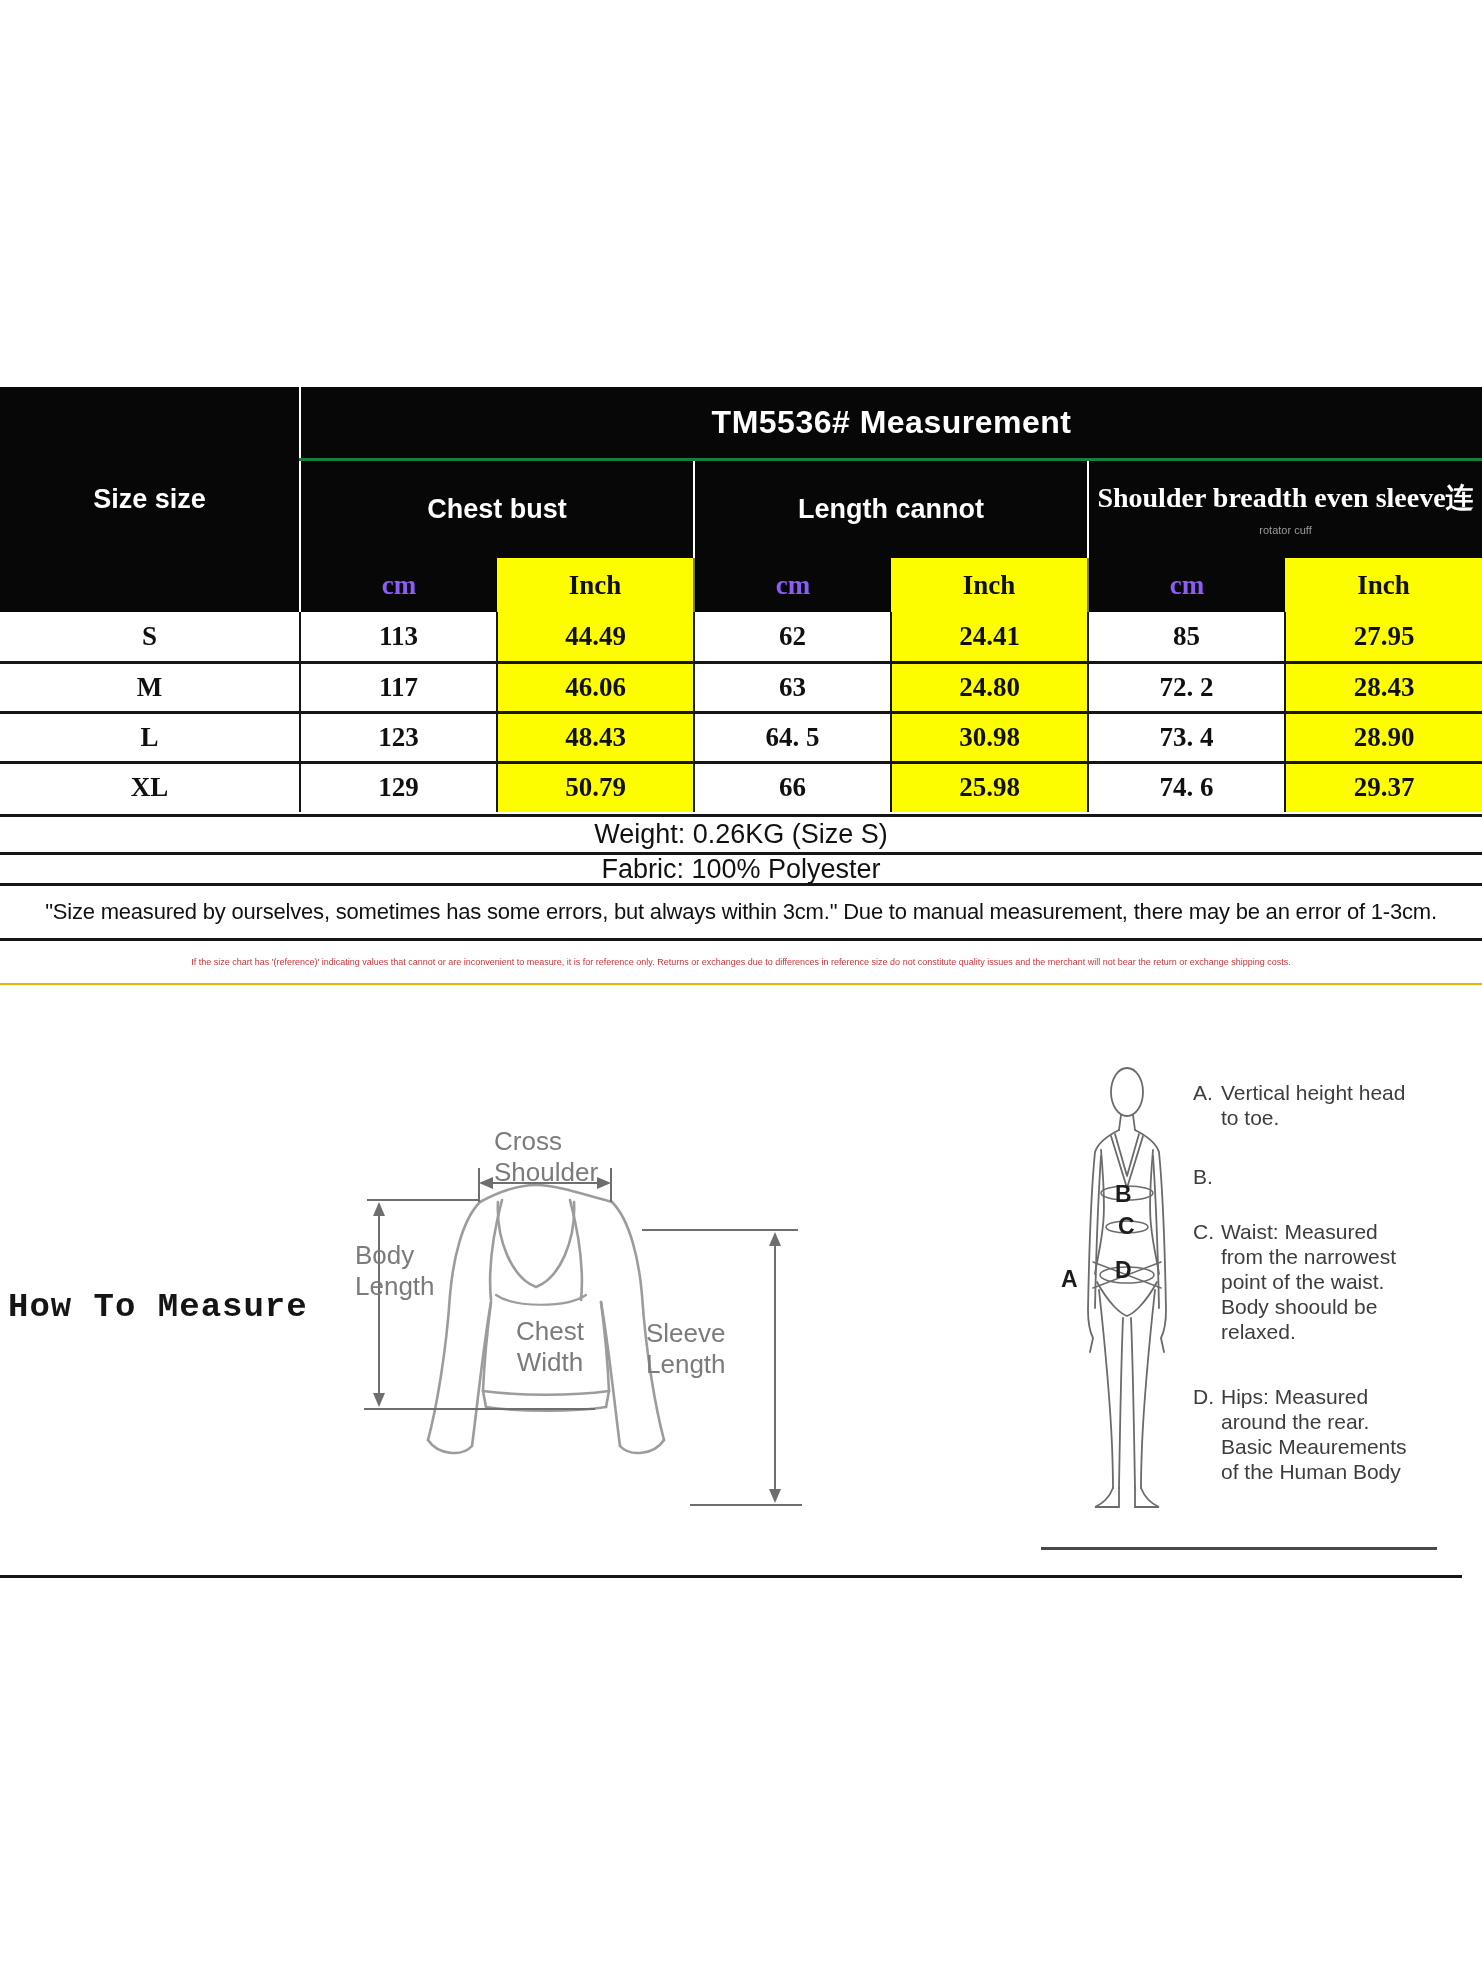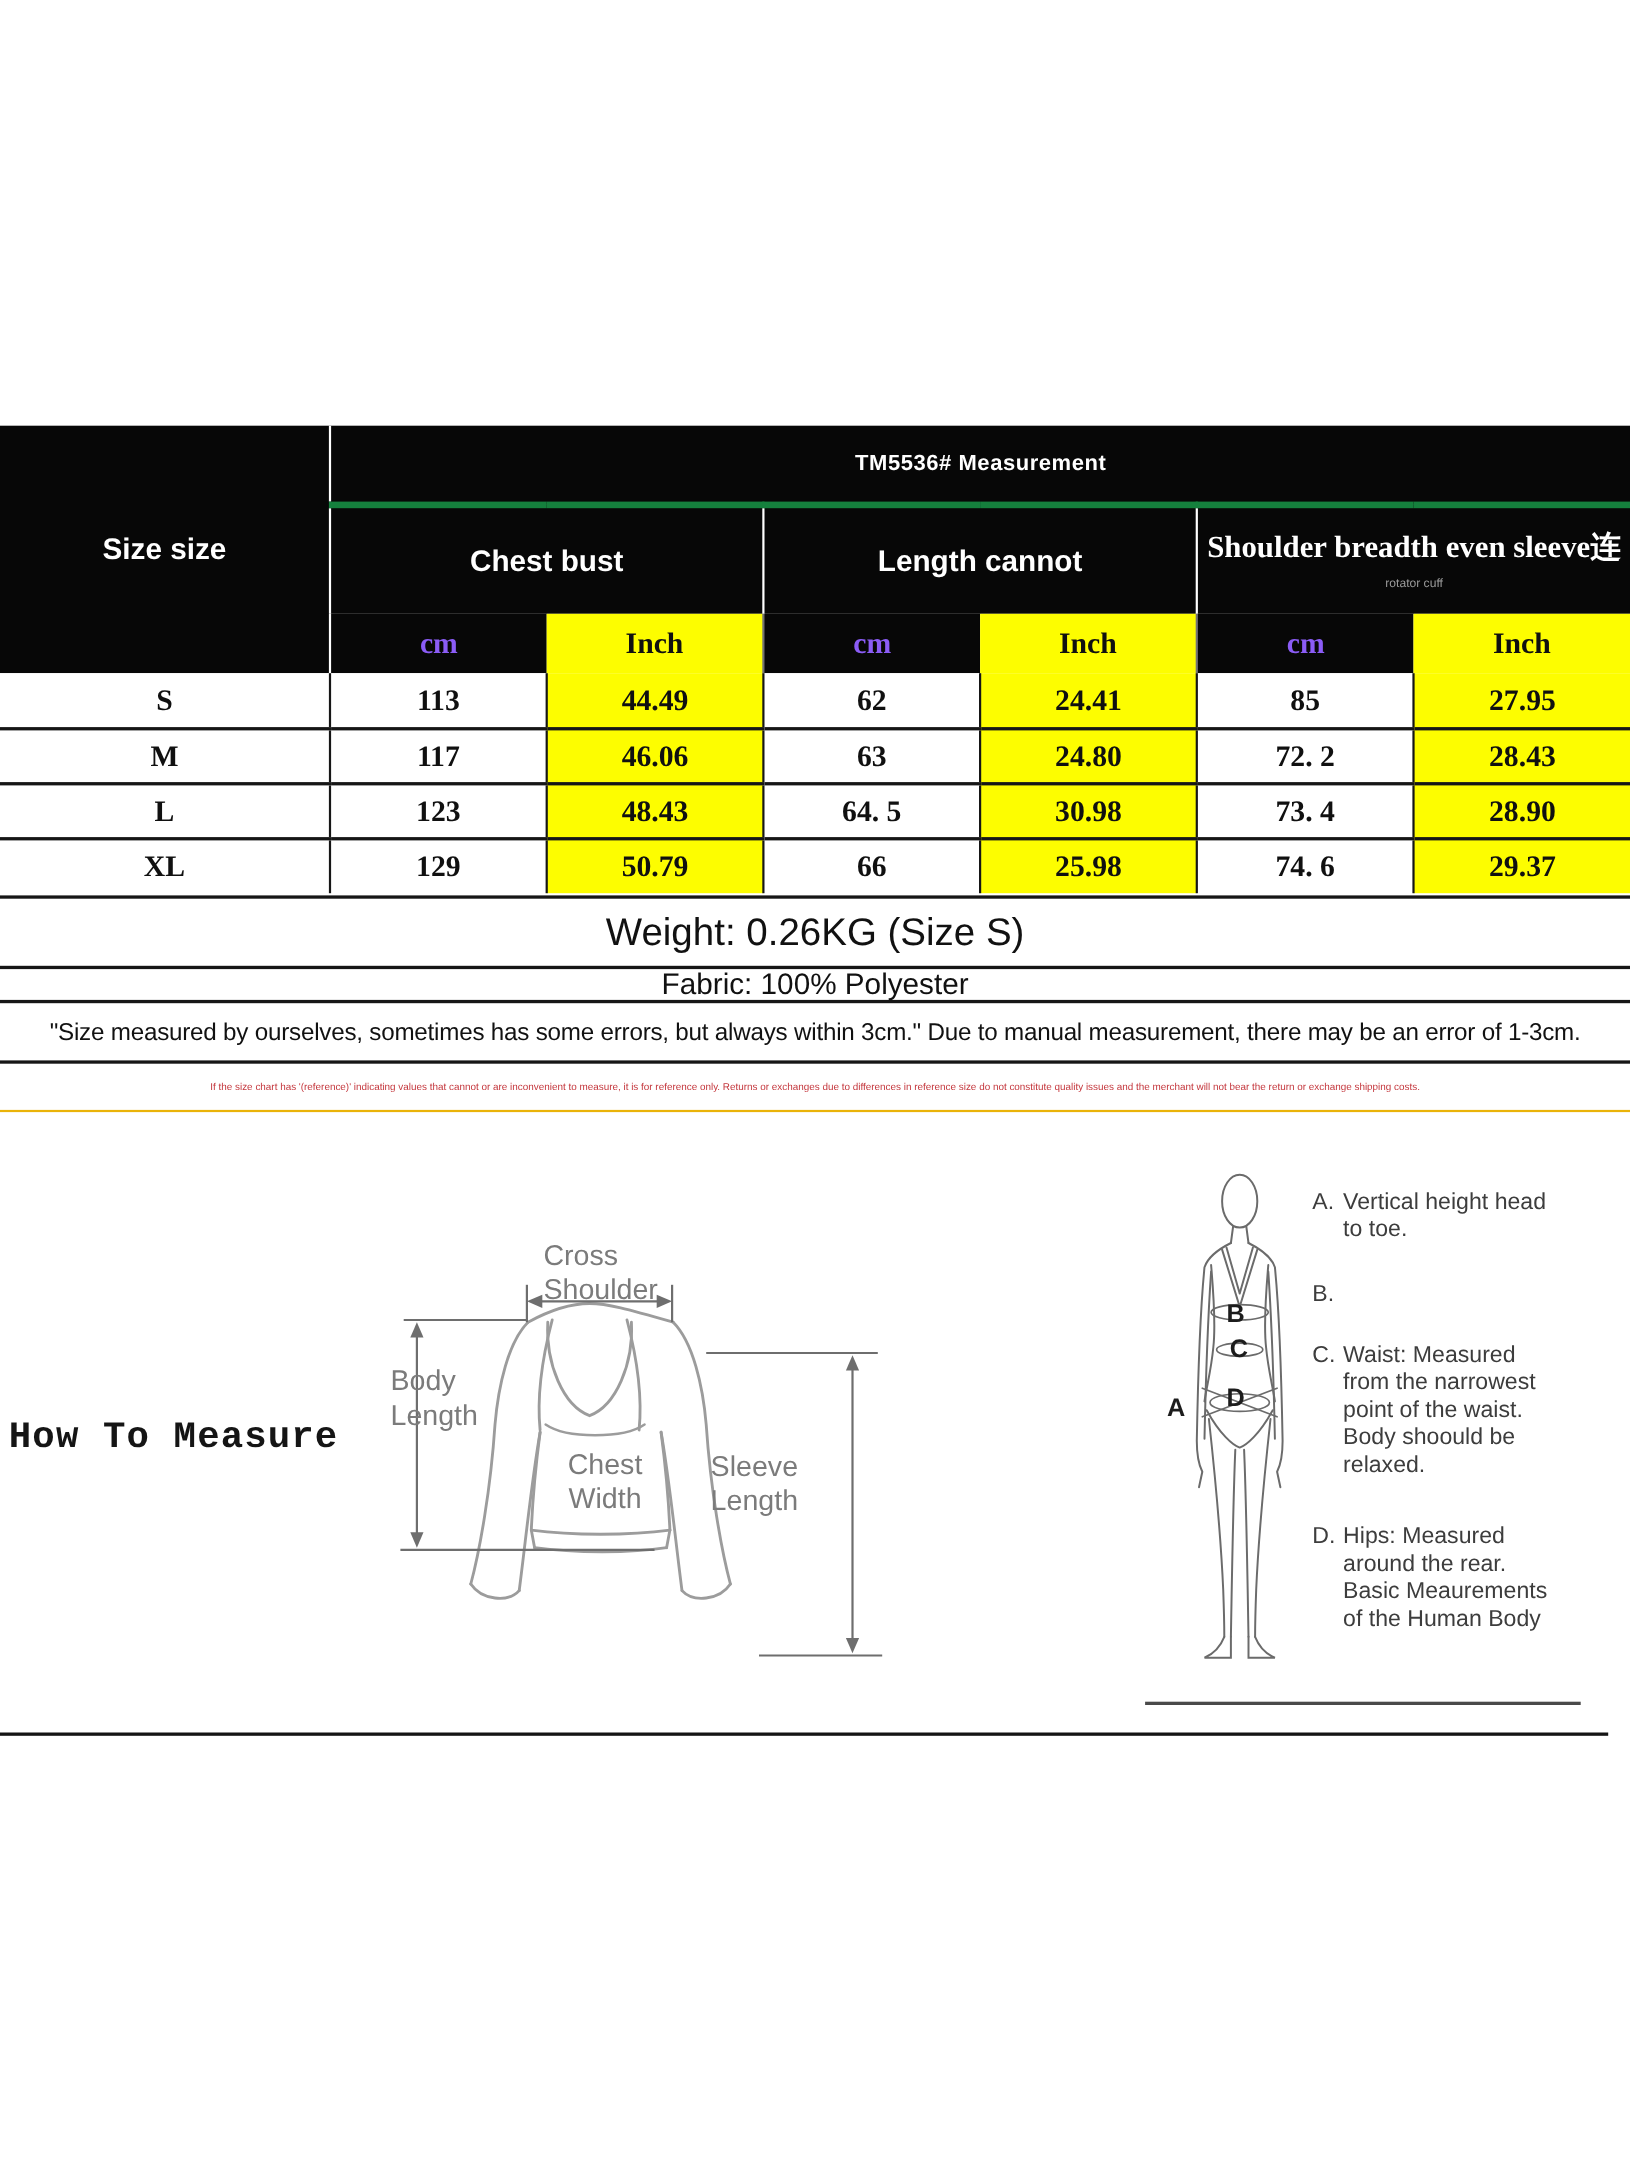--- a/index.html
+++ b/index.html
@@ -10,41 +10,41 @@
   }
 
   
   table.size-table {
     position:absolute; top:387px; left:0; width:1482px;
     border-collapse:collapse; table-layout:fixed;
   }
   table.size-table th, table.size-table td { padding:0; text-align:center; vertical-align:middle; }
   .hdr { background:#070707; color:#fff; }
   .size-head-cell { border-right:2px solid #fff; font-weight:bold; font-size:27px; }
-  .title-cell { height:72px; border-bottom:6px solid #15803d; font-weight:bold; font-size:20px; letter-spacing:.5px; }
+  .title-cell { height:72px; border-bottom:3px solid #15803d; font-weight:bold; font-size:32px; letter-spacing:.5px; }
   .group-row th { height:99px; }
   .group-cell { font-weight:bold; font-size:27px; border-right:2px solid #fff; }
   .group-cell.last { border-right:none; }
   .shoulder-main { font-family:"Liberation Serif", serif; font-weight:bold; font-size:28px; line-height:1.05; }
   .shoulder-sub { font-size:11px; color:#9a9a9a; font-weight:normal; margin-top:12px; }
   .unit-row th { height:54px; font-family:"Liberation Serif", serif; font-weight:bold; font-size:27px; }
   .unit-cm { background:#070707; color:#8b5cf6; border-left:2px solid #737373; }
   .unit-inch { background:#FDFD00; color:#101010; }
   tbody.data td {
     height:50px; border-top:3px solid #161616; background:#fff;
     font-family:"Liberation Serif", serif; font-weight:bold; font-size:27px; color:#101010;
   }
   tbody.data tr:first-child td { border-top:none; }
   tbody.data td + td { border-left:2px solid #161616; }
   tbody.data td.cell-inch { background:#FDFD00; }
 
   
   .notes { position:absolute; top:814px; left:0; width:1482px; }
   .note-row { display:flex; align-items:center; justify-content:center; border-top:3px solid #161616; background:#fff; }
-  .note-weight { height:64px; font-size:35px; }
+  .note-weight { height:38px; font-size:27px; }
   .note-fabric { height:31px; font-size:27px; }
   .note-tolerance { height:55px; font-size:22px; letter-spacing:-0.2px; }
   .note-reference { height:47px; font-size:9px; color:#C4373D; border-bottom:2px solid #eab308; }
 
   
   .htm-heading {
     position:absolute; left:8px; top:1288px; width:300px;
     font-family:"Liberation Mono", monospace; font-weight:bold; font-size:34px;
     letter-spacing:1px; color:#151515; white-space:nowrap;
   }

